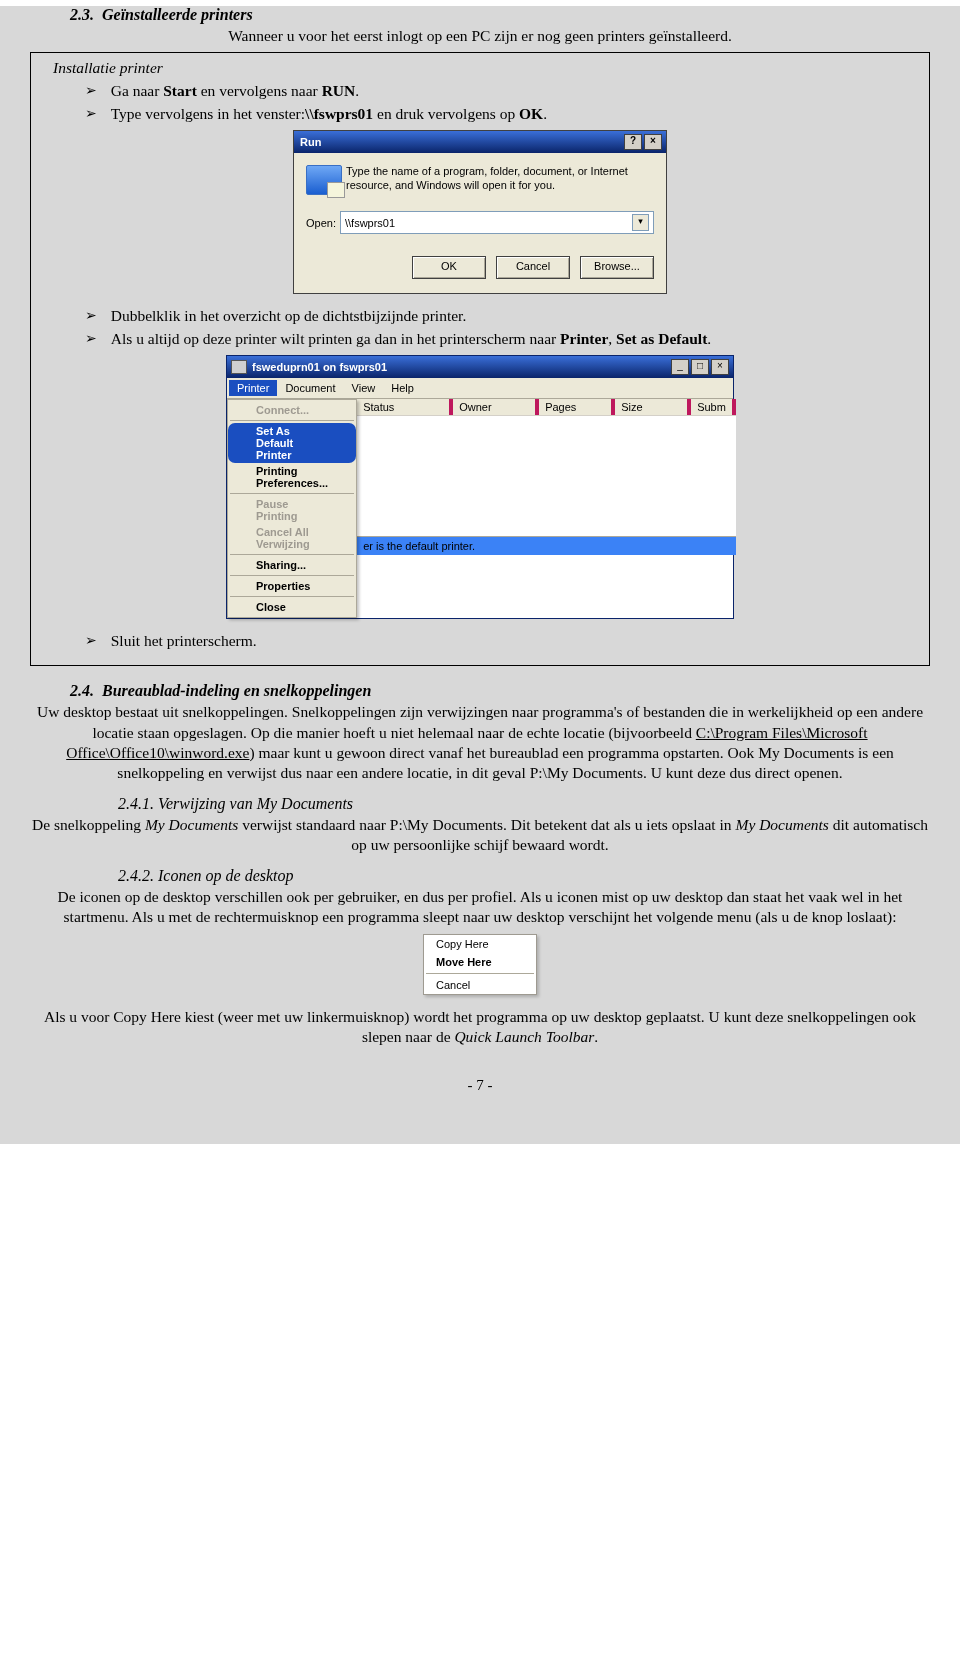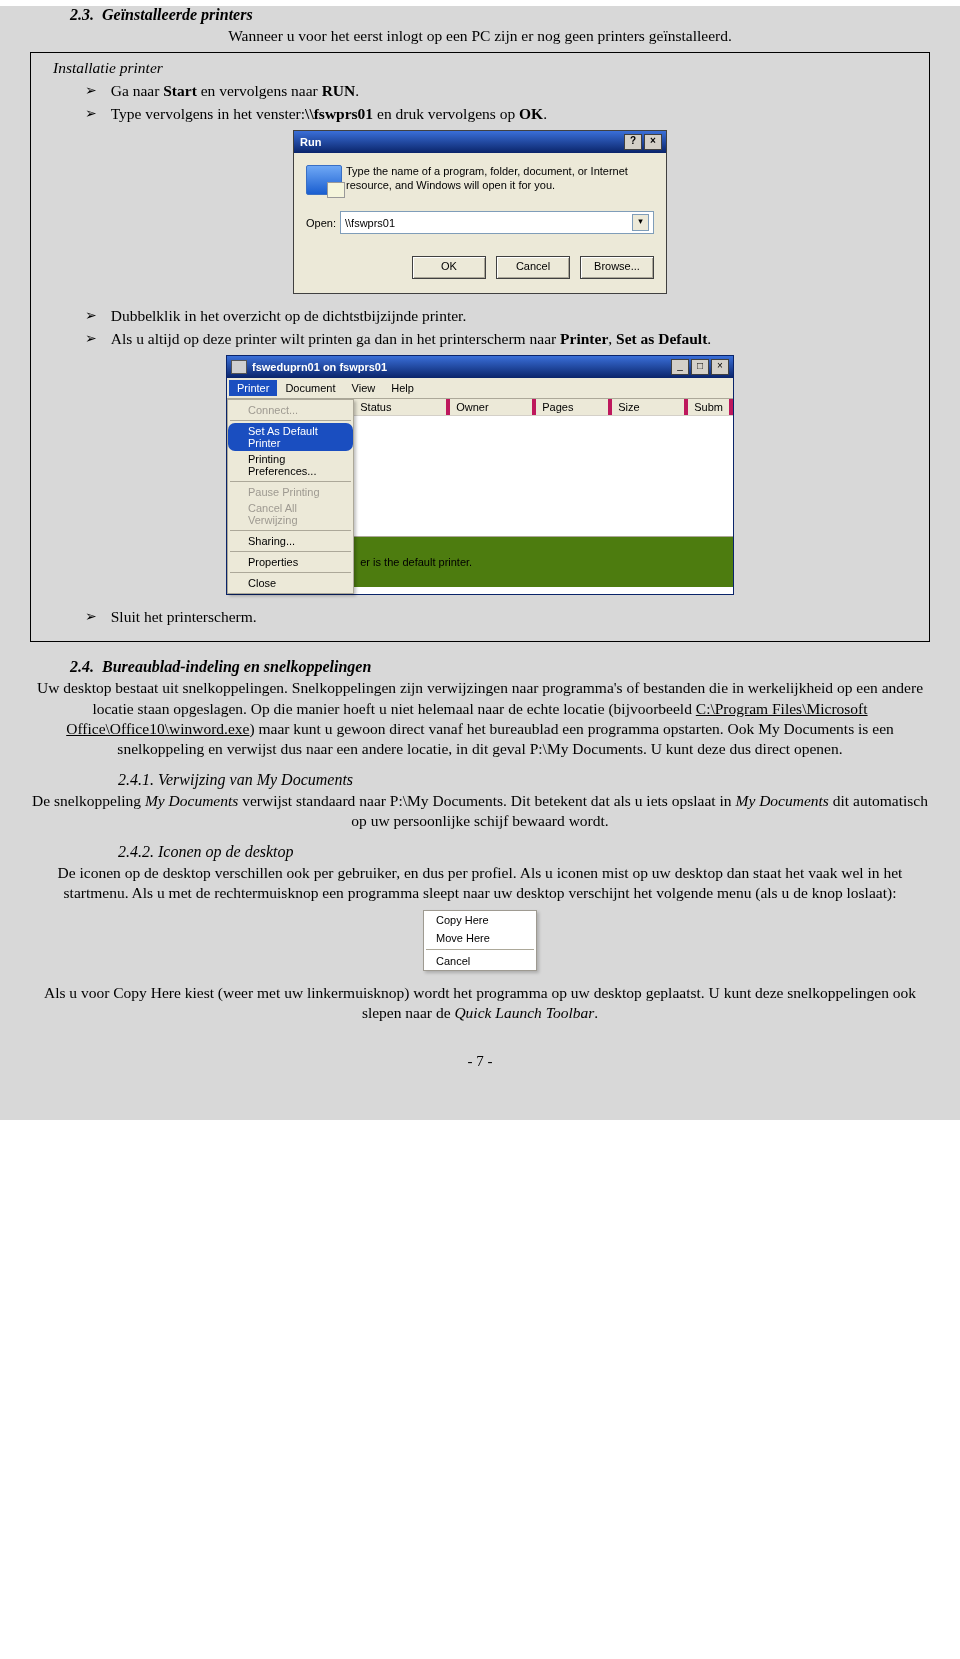--- a/index.html
+++ b/index.html
@@ -193,22 +193,23 @@
   }
   .pw-dropdown {
     position: relative;
     background: #ece9d8;
     border: 1px solid #aca899;
     width: 150px;
     padding: 2px 0;
     box-shadow: 2px 2px 3px rgba(0,0,0,0.25);
   }
   .pw-dd-item {
-    padding: 2px 20px;
+    padding: 2px 28px;
     color: #000;
+    font-weight: bold;
   }
   .pw-dd-item.disabled {
     color: #9e9a91;
   }
   .pw-dd-item.selected {
     background: #1a4ec0;
     color: #fff;
     border-radius: 7px;
   }
   .pw-sep {
@@ -223,41 +224,41 @@
     display: flex;
     background: #ece9d8;
     border-bottom: 1px solid #d4d0c8;
   }
   .pw-col {
     padding: 2px 6px;
     border-right: 4px solid #be185d;
     font-size: 11px;
   }
   .pw-status {
-    background: #4d7c0f;
+    background: #3b82f6;
     border-top: 1px solid #aca899;
-    padding: 19px 6px;
+    padding: 3px 6px;
     font-size: 11px;
   }
   .pw-listarea {
     height: 120px;
   }
   .context-menu {
     width: 112px;
     font-family: Tahoma, Arial, sans-serif;
     font-size: 11px;
     background: #fff;
     border: 1px solid #9e9a91;
     box-shadow: 2px 2px 3px rgba(0,0,0,0.2);
   }
   .cm-item {
     padding: 3px 12px;
   }
   .cm-item.bold {
-    font-weight: normal;
+    font-weight: bold;
   }
   .h4 {
     font-style: italic;
     font-size: 16px;
     margin: 12px 0 2px 88px;
   }
   .underline {
     text-decoration: underline;
   }
   .pagenum {

